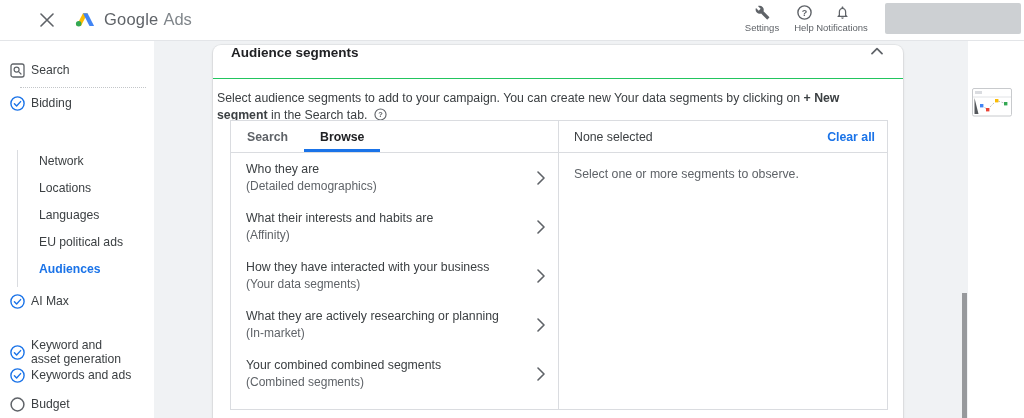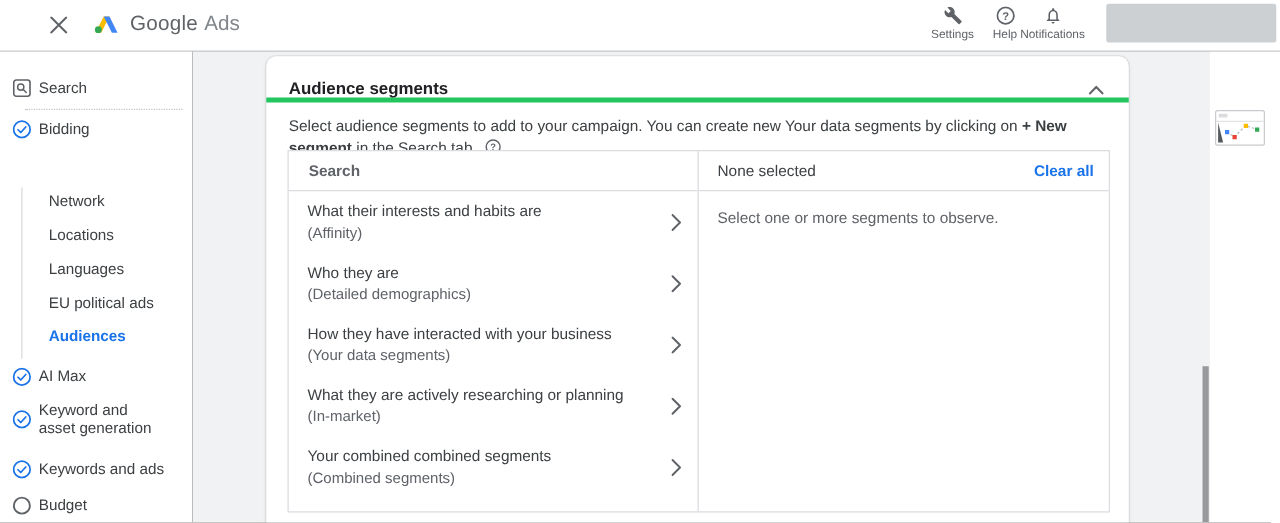--- a/index.html
+++ b/index.html
@@ -34,24 +34,24 @@
 
   
   .content-bg{position:absolute;top:41px;left:154px;width:814px;height:377px;background:#f0f2f4;}
   .right-col{position:absolute;top:41px;left:968px;width:56px;height:377px;background:#fff;}
   .thumb{position:absolute;left:972px;top:88px;width:40px;height:29px;}
   .v-scrollbar{position:absolute;left:962px;top:293px;width:5px;height:125px;background:#97999c;}
 
   
   .card{position:absolute;left:213px;top:45px;width:690px;height:382px;background:#fff;border-radius:8px;
         box-shadow:0 0 0 1px rgba(0,0,0,.04),0 1px 3px rgba(0,0,0,.12);z-index:2;}
-  .card-header{height:33px;border-bottom:4px solid #22c55e;display:flex;align-items:flex-end;padding:0 18px;}
+  .card-header{height:33px;border-bottom:1px solid #22c55e;display:flex;align-items:flex-start;padding:0 18px;}
   .card-title{font-size:13.5px;font-weight:bold;color:#202124;}
   .collapse-btn{margin-left:auto;display:flex;cursor:pointer;padding:2px;}
-  .card-desc{margin:11px 18px 0 18px;font-size:12.3px;color:#3c4043;line-height:1.35;}
+  .card-desc{margin:11px 18px 0 4px;font-size:12.3px;color:#3c4043;line-height:1.35;}
   .card-desc b{font-weight:bold;}
   .help-q{display:inline-block;vertical-align:-2px;margin-left:3px;cursor:pointer;}
 
   
   .selector{position:absolute;left:17px;top:75px;width:656px;height:288px;border:1px solid #dadce0;
             display:flex;background:#fff;}
   .sel-left{width:328px;border-right:1px solid #dadce0;box-sizing:border-box;}
   .sel-right{flex:1;display:flex;flex-direction:column;}
   .tabs{height:31px;border-bottom:1px solid #dadce0;display:flex;}
   .tab{padding:0 16px;display:flex;align-items:center;font-size:12.3px;font-weight:bold;
@@ -147,21 +147,21 @@
     <div class="s-row" style="top:250px;">
       <span class="s-ico">
         <svg width="15" height="15" viewBox="0 0 15 15">
             <circle cx="7.5" cy="7.5" r="6.6" fill="none" stroke="#1a73e8" stroke-width="1.4"></circle>
             <path d="M4.4 7.8l2.2 2.2 4-4.4" fill="none" stroke="#1a73e8" stroke-width="1.4" stroke-linecap="round" stroke-linejoin="round"></path>
           </svg>
       </span>
       <span class="s-lbl">AI Max</span>
     </div>
 
-    <div class="s-row two-line" style="top:279px;height:30px;">
+    <div class="s-row two-line" style="top:296px;height:30px;">
       <span class="s-ico">
         <svg width="15" height="15" viewBox="0 0 15 15">
             <circle cx="7.5" cy="7.5" r="6.6" fill="none" stroke="#1a73e8" stroke-width="1.4"></circle>
             <path d="M4.4 7.8l2.2 2.2 4-4.4" fill="none" stroke="#1a73e8" stroke-width="1.4" stroke-linecap="round" stroke-linejoin="round"></path>
           </svg>
       </span>
       <span class="s-lbl">Keyword and asset generation</span>
     </div>
 
     <div class="s-row" style="top:324px;">
@@ -219,32 +219,33 @@
             <text x="7.5" y="10.8" text-anchor="middle" font-size="8.6" font-weight="bold" fill="#5f6368" font-family="Liberation Sans, sans-serif">?</text>
           </svg>
       </span>
     </div>
 
     <div class="selector">
 
       <div class="sel-left">
         <div class="tabs">
           <div class="tab">Search</div>
-        </div>
-
+          <div class="tab active">Browse</div>
+        </div>
+
+        <div class="b-item">
+          <div class="b-title">Who they are</div>
+          <div class="b-sub">(Detailed demographics)</div>
+          <span class="b-chev"><svg width="8" height="14" viewBox="0 0 8 14">
+                <path d="M1 1l6 6-6 6" fill="none" stroke="#5f6368" stroke-width="1.6" stroke-linecap="round" stroke-linejoin="round"></path>
+              </svg></span>
+        </div>
         <div class="b-item">
           <div class="b-title">What their interests and habits are</div>
           <div class="b-sub">(Affinity)</div>
-          <span class="b-chev"><svg width="8" height="14" viewBox="0 0 8 14">
-                <path d="M1 1l6 6-6 6" fill="none" stroke="#5f6368" stroke-width="1.6" stroke-linecap="round" stroke-linejoin="round"></path>
-              </svg></span>
-        </div>
-        <div class="b-item">
-          <div class="b-title">Who they are</div>
-          <div class="b-sub">(Detailed demographics)</div>
           <span class="b-chev"><svg width="8" height="14" viewBox="0 0 8 14">
                 <path d="M1 1l6 6-6 6" fill="none" stroke="#5f6368" stroke-width="1.6" stroke-linecap="round" stroke-linejoin="round"></path>
               </svg></span>
         </div>
         <div class="b-item">
           <div class="b-title">How they have interacted with your business</div>
           <div class="b-sub">(Your data segments)</div>
           <span class="b-chev"><svg width="8" height="14" viewBox="0 0 8 14">
                 <path d="M1 1l6 6-6 6" fill="none" stroke="#5f6368" stroke-width="1.6" stroke-linecap="round" stroke-linejoin="round"></path>
               </svg></span>

